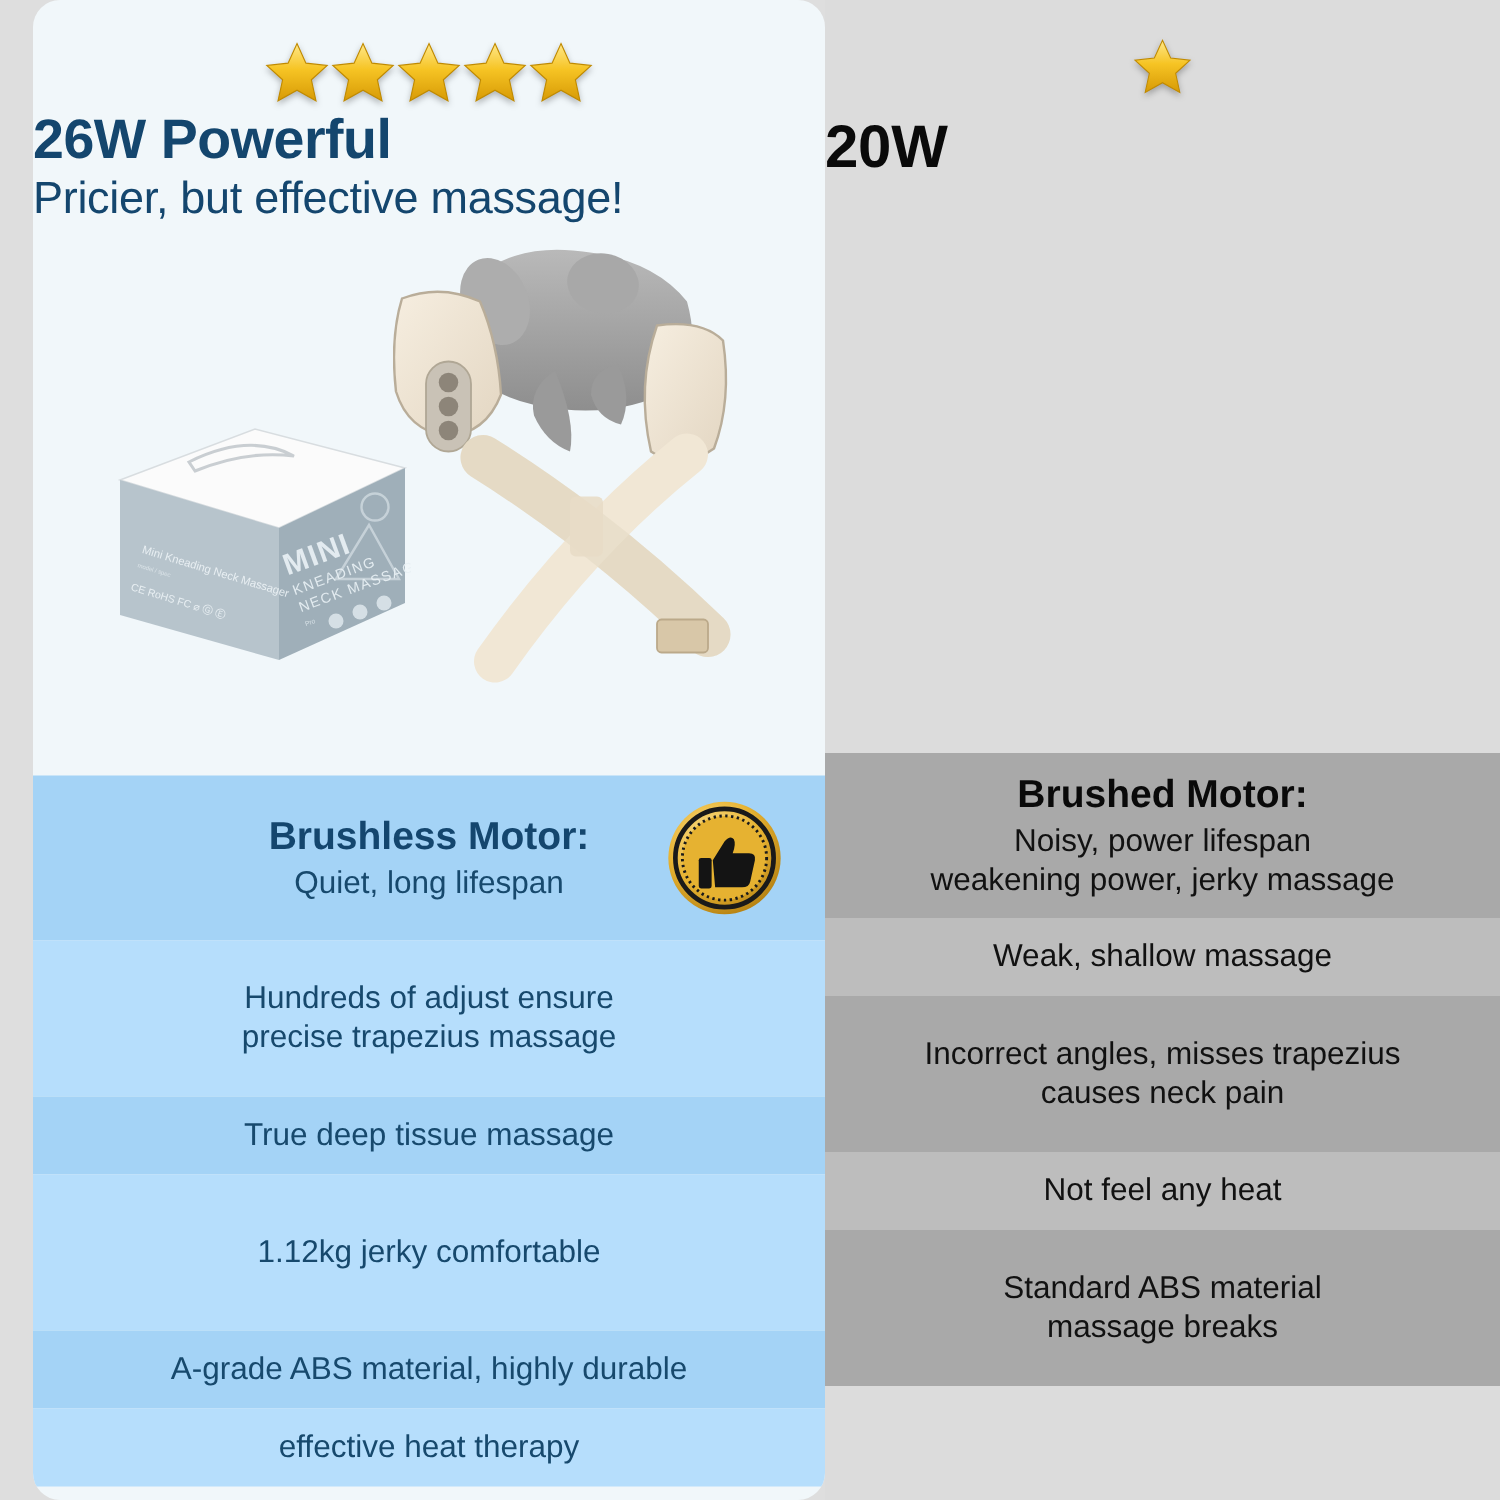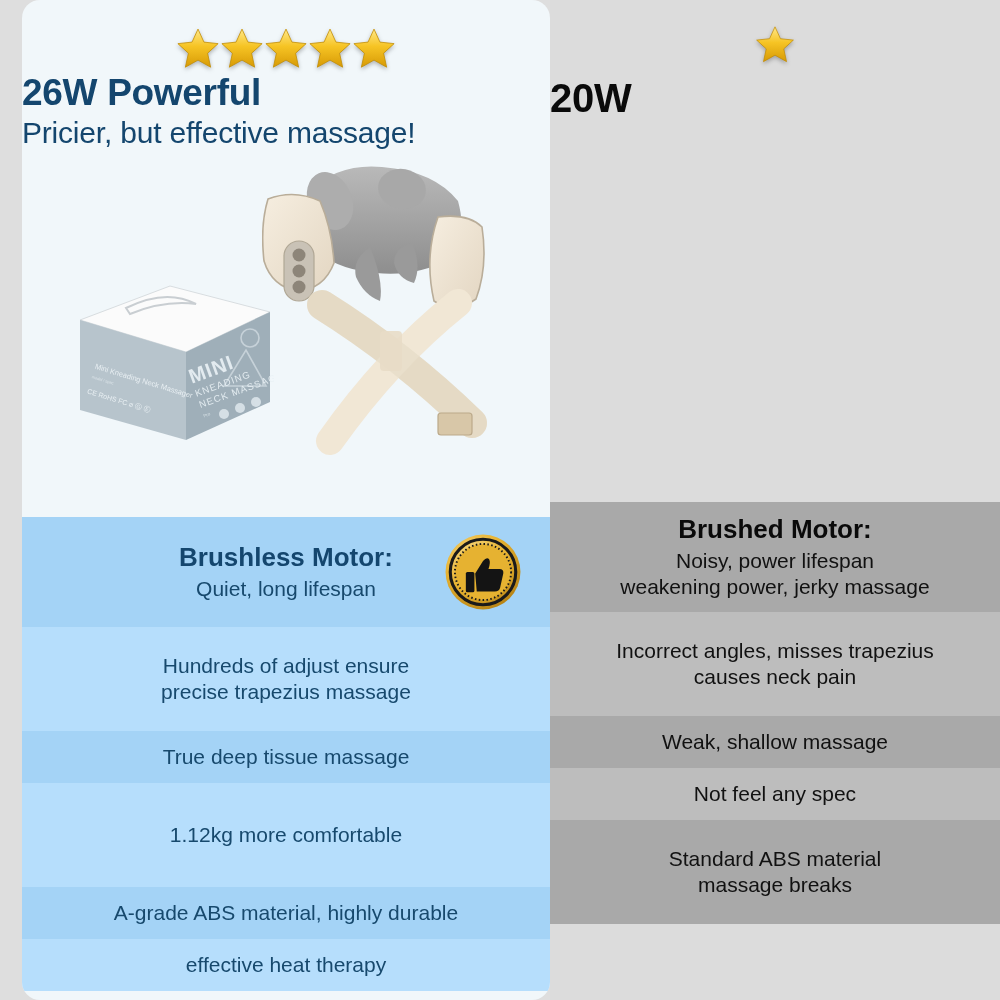--- a/index.html
+++ b/index.html
@@ -221,21 +221,21 @@
       </div>
 
       <div class="row r-1">
         <div class="row-inner">
           <div class="rt">True deep tissue massage</div>
         </div>
       </div>
 
       <div class="row r-2">
         <div class="row-inner">
-          <div class="rt">1.12kg more comfortable</div>
+          <div class="rt">1.12kg jerky comfortable</div>
         </div>
       </div>
 
       <div class="row r-b">
         <div class="row-inner">
           <div class="rt">A-grade ABS material, highly durable</div>
         </div>
       </div>
 
       <div class="row r-1">
@@ -271,37 +271,37 @@
 
     <div class="rows rows-right">
       <div class="row r-h">
         <div class="row-inner">
           <div class="rhead">Brushed Motor:</div>
           <div class="rt">Noisy, power lifespan</div>
           <div class="rt">weakening power,  jerky massage</div>
         </div>
       </div>
 
+      <div class="row r-1">
+        <div class="row-inner">
+          <div class="rt">Weak, shallow massage</div>
+        </div>
+      </div>
+
       <div class="row r-2">
         <div class="row-inner">
           <div class="rt">Incorrect angles, misses trapezius</div>
           <div class="rt">causes neck pain</div>
         </div>
       </div>
 
+
       <div class="row r-1">
         <div class="row-inner">
-          <div class="rt">Weak, shallow massage</div>
-        </div>
-      </div>
-
-
-      <div class="row r-1">
-        <div class="row-inner">
-          <div class="rt">Not feel any spec</div>
+          <div class="rt">Not feel any heat</div>
         </div>
       </div>
 
       <div class="row r-2">
         <div class="row-inner">
           <div class="rt">Standard ABS material</div>
           <div class="rt">massage breaks</div>
         </div>
       </div>
     </div>

